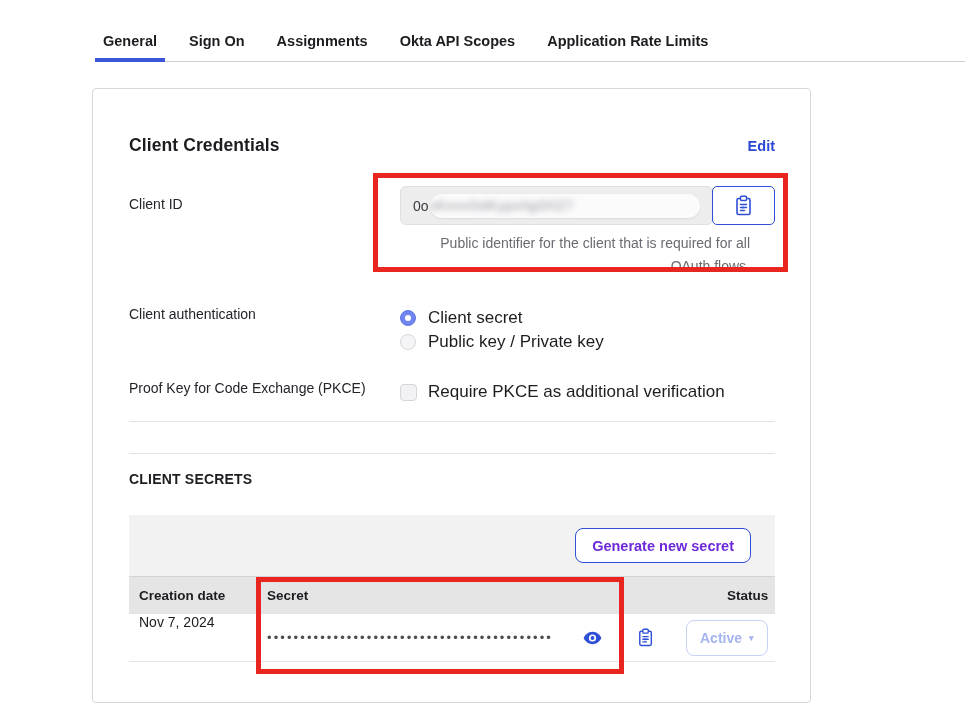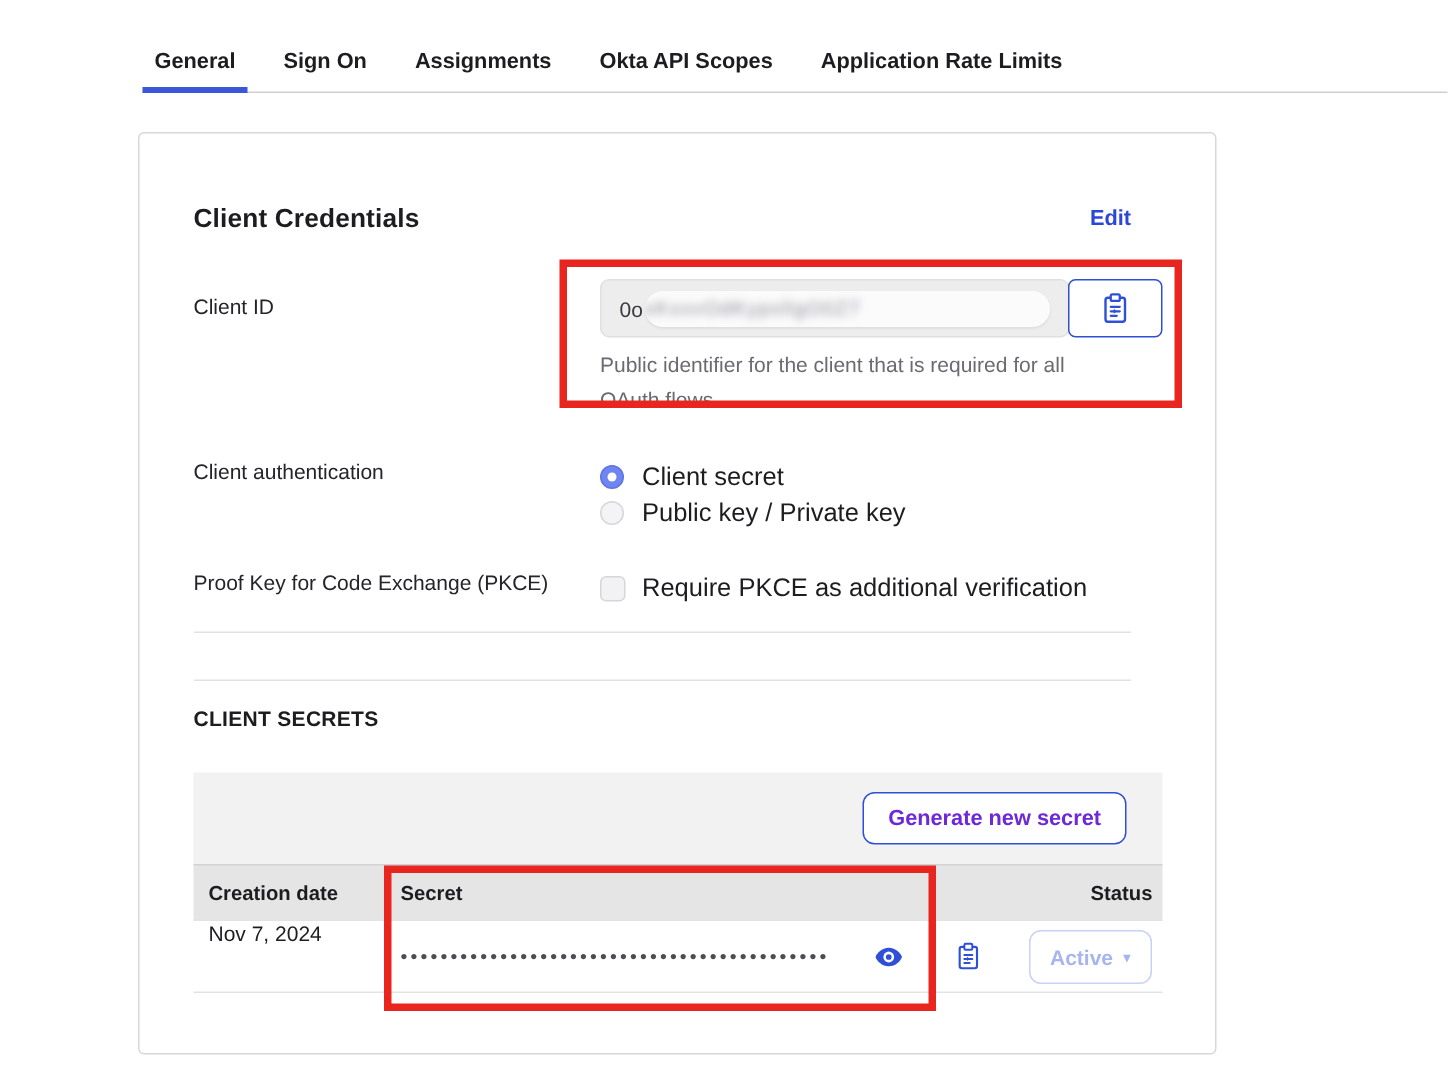--- a/index.html
+++ b/index.html
@@ -8,33 +8,33 @@
 
   
   .tabbar { margin:24px 2px 0 95px; display:flex; border-bottom:1px solid #cfcfd3; }
   .tab { padding:9px 8px 12px 8px; margin-right:16px; font-size:14.5px; font-weight:600;
          color:#1d1d21; cursor:pointer; position:relative; white-space:nowrap; }
   .tab.active::after { content:""; position:absolute; left:0; right:0; bottom:-1px;
          height:4px; background:#3b56d8; }
 
   
   .card { margin:26px 0 0 92px; width:719px; border:1px solid #d8d8dc; border-radius:4px;
-          background:#fff; padding:0 56px 40px 36px; }
+          background:#fff; padding:0 35px 40px 36px; }
 
   .card-header { margin-top:46px; display:flex; justify-content:space-between; align-items:center; }
   .card-title { font-size:17.5px; font-weight:700; letter-spacing:.1px; }
   .edit-link { font-size:14.5px; font-weight:700; color:#2b47d5; cursor:pointer; text-decoration:none; }
 
   .form-row { display:flex; align-items:flex-start; }
   .form-label { width:271px; font-size:14px; color:#24242a; padding-top:10px; flex:none; }
   .form-label.plain { padding-top:0; }
 
   
   .row-clientid { margin-top:30px; }
-  .clientid-control { position:relative; width:375px; }
+  .clientid-control { position:relative; width:375px;text-align:right; }
   .annotation-box-1 { position:absolute; left:-27px; top:-13px; width:415px; height:99px;
         border:5px solid #e8251f; pointer-events:none; z-index:5; }
   .clientid-field-row { display:flex; }
   .clientid-field { width:313px; height:39px; background:#ededee; border:1px solid #e0e0e2;
         border-radius:6px; display:flex; align-items:center; padding:0 12px; overflow:hidden; }
   .clientid-prefix { font-size:14px; color:#3a3a40; }
   .blur-pill { flex:1; height:24px; margin-left:1px; background:#fbfbfc; border-radius:12px;
         box-shadow:0 1px 2px rgba(0,0,0,.08); display:flex; align-items:center; overflow:hidden; }
   .blur-text { filter:blur(3px); color:#8a8a92; font-size:13px; letter-spacing:1px; white-space:nowrap; }
   .copy-btn { width:63px; height:39px; margin-left:-1px; background:#fff; border:1px solid #2e4fd6;

